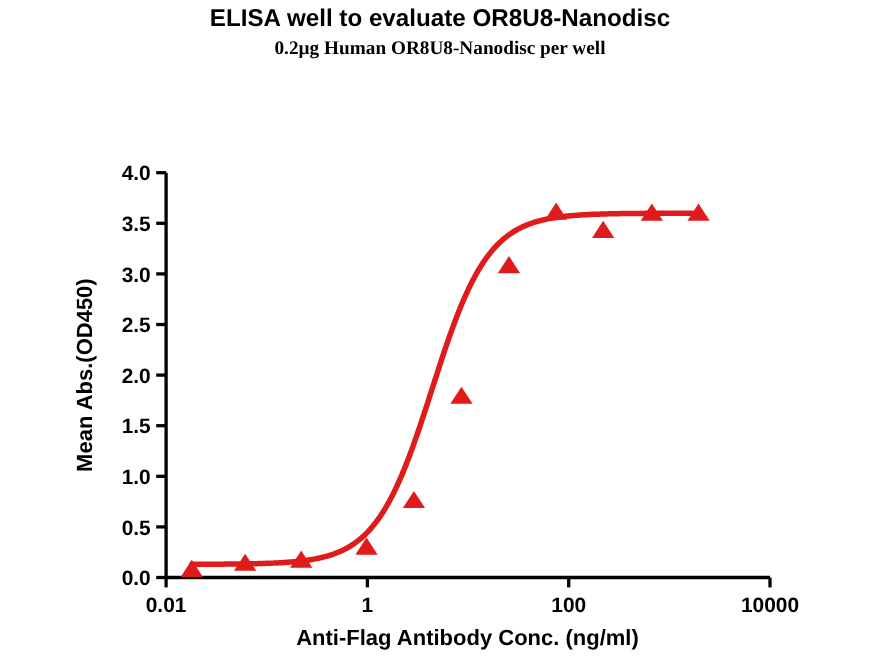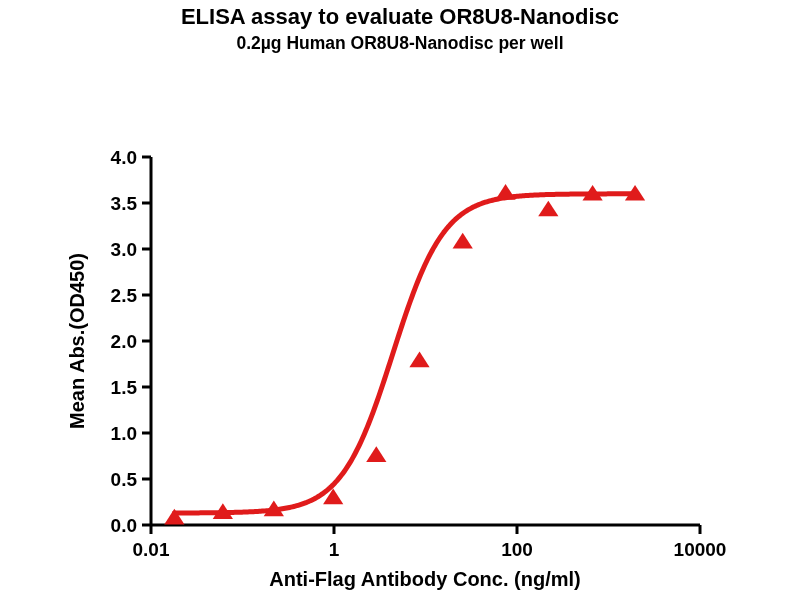--- a/index.html
+++ b/index.html
@@ -34,20 +34,21 @@
     letter-spacing: 0px;
     line-height: 26px;
     white-space: nowrap;
   }
   .title-sub {
     font-size: 17.5px;
     font-weight: bold;
     line-height: 23px;
     white-space: nowrap;
     margin-top: 2px;
+    font-family: Liberation Serif, serif;
   }
   svg#plot {
     position: absolute;
     left: 0;
     top: 0;
   }
   .tick-label {
     font-family: "Liberation Sans", sans-serif;
     font-size: 19px;
     font-weight: bold;
@@ -59,21 +60,21 @@
     font-weight: bold;
     fill: #000000;
   }
 </style>
 </head>
 <body>
 
 <div id="figure">
 
   <div class="title-block">
-    <div class="title-main">ELISA assay to evaluate OR8U8-Nanodisc</div>
+    <div class="title-main">ELISA well to evaluate OR8U8-Nanodisc</div>
     <div class="title-sub">0.2µg Human OR8U8-Nanodisc per well</div>
   </div>
 
   <svg id="plot" width="800" height="600">
     <g id="axes-group">
         <line x1="151" y1="157" x2="151" y2="525" stroke="#000" stroke-width="3"></line>
         <line x1="151" y1="525" x2="700" y2="525" stroke="#000" stroke-width="3"></line>
       </g>
     <g id="xticks-group">
         <line x1="151" y1="525" x2="151" y2="534" stroke="#000" stroke-width="3"></line>

